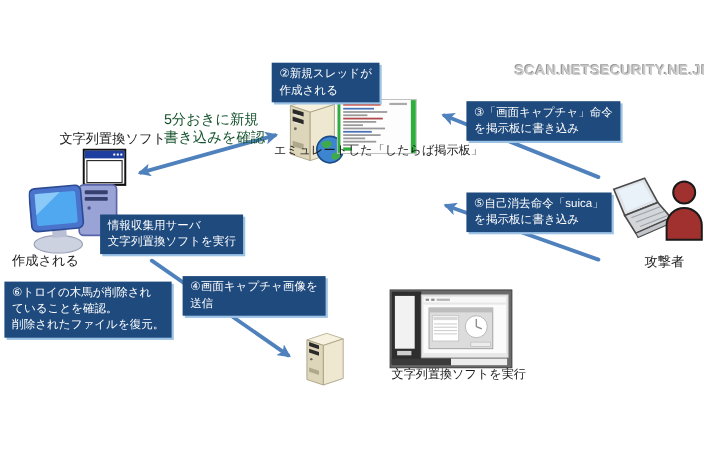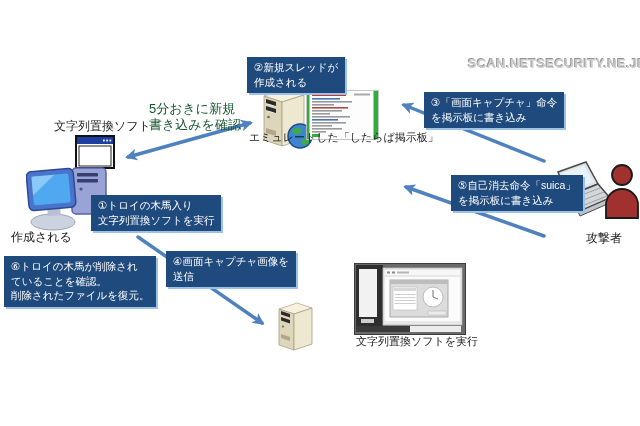--- a/index.html
+++ b/index.html
@@ -175,29 +175,29 @@
         <line x1="34" y1="46" x2="59" y2="36" stroke="#9aa0a6" stroke-width="1"></line>
         <polygon points="30,52 62,38 64,42 32,56" fill="#c2c6ca" stroke="#4a4a4a" stroke-width="1"></polygon>
       </g>
       <g>
         <circle cx="74" cy="15" r="10" fill="#a1312e" stroke="#1a1a1a" stroke-width="1.8"></circle>
         <path d="M58,58 v-13 a16,16 0 0 1 32,0 v13 z" fill="#a1312e" stroke="#1a1a1a" stroke-width="1.8"></path>
       </g>
     </svg>
   </div>
 
-  <div class="step-box" style="left:91px;top:195px;">①トロイの木馬入り
+  <div class="step-box" style="left:91px;top:195px;">情報収集用サーバ
 文字列置換ソフトを実行</div>
   <div class="step-box" style="left:247px;top:57px;">②新規スレッドが
 作成される</div>
   <div class="step-box" style="left:424px;top:92px;">③「画面キャプチャ」命令
 を掲示板に書き込み</div>
   <div class="step-box" style="left:166px;top:251px;">④画面キャプチャ画像を
 送信</div>
-  <div class="step-box" style="left:424px;top:175px;margin-left:27px;">⑤自己消去命令「suica」
+  <div class="step-box" style="left:424px;top:175px;">⑤自己消去命令「suica」
 を掲示板に書き込み</div>
   <div class="step-box" style="left:4px;top:256px;">⑥トロイの木馬が削除され
 ていることを確認。
 削除されたファイルを復元。</div>
 
   <div class="node-label" style="left:54px;top:119px;">文字列置換ソフト</div>
   <div class="node-label" style="left:11px;top:230px;">作成される</div>
   <div class="node-label small" style="left:249px;top:130px;">エミュレートした「したらば掲示板」</div>
   <div class="node-label" style="left:586px;top:231px;">攻撃者</div>
   <div class="node-label small" style="left:356px;top:334px;">文字列置換ソフトを実行</div>

